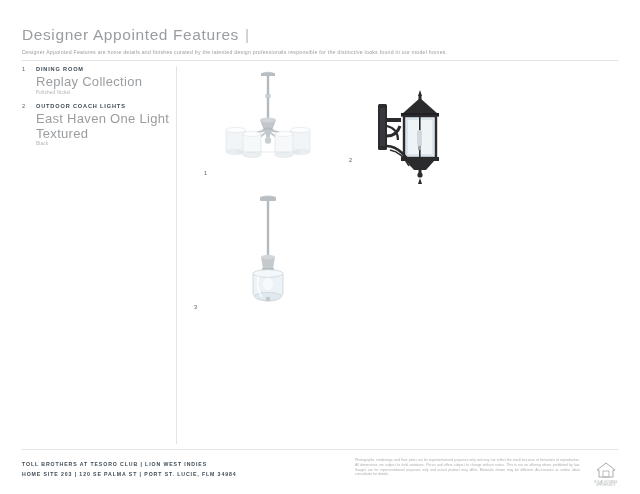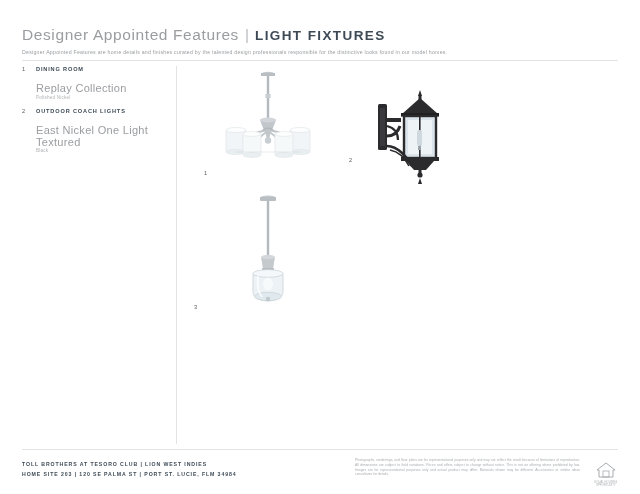--- a/index.html
+++ b/index.html
@@ -108,22 +108,22 @@
     letter-spacing: 0.2px;
   }
   .legend-room {
     font-size: 5.6px;
     letter-spacing: 0.85px;
     font-weight: 700;
     color: #3d4a55;
     text-transform: uppercase;
   }
   .legend-name {
-    margin-top: 10px;
-    font-size: 11px;
+    margin-top: 2px;
+    font-size: 13px;
     color: #9a9da0;
     letter-spacing: 0.3px;
     font-weight: 400;
   }
   .legend-finish {
     margin-top: 0.5px;
     font-size: 4.6px;
     color: #b0b3b6;
     letter-spacing: 0.2px;
   }
@@ -196,42 +196,41 @@
 </style>
 </head>
 <body>
 
 <div class="page">
 
   <div class="header">
     <div class="title-line">
       <span class="title-main">Designer Appointed Features</span>
       <span class="title-sep">|</span>
-      <span class="title-sub">LIGHT FIXTURES</span>
     </div>
     <div class="subtitle">Designer Appointed Features are home details and finishes curated by the talented design professionals responsible for the distinctive looks found in our model homes.</div>
   </div>
 
   <div class="rule-top"></div>
   <div class="vdivider"></div>
   <div class="rule-bottom"></div>
 
   <div class="legend">
 
     <div class="legend-item">
       <span class="legend-num">1</span>
       <div class="legend-room">DINING ROOM</div>
       <div class="legend-name">Replay Collection</div>
       <div class="legend-finish">Polished Nickel</div>
     </div>
 
     <div class="legend-item">
       <span class="legend-num">2</span>
       <div class="legend-room">OUTDOOR COACH LIGHTS</div>
-      <div class="legend-name">East Nickel One Light Textured</div>
+      <div class="legend-name">East Haven One Light Textured</div>
       <div class="legend-finish">Black</div>
     </div>
 
 
   </div>
 
   <div class="img-area">
 
     <div class="fx1">
       <svg width="120" height="118" viewBox="0 0 120 118">

